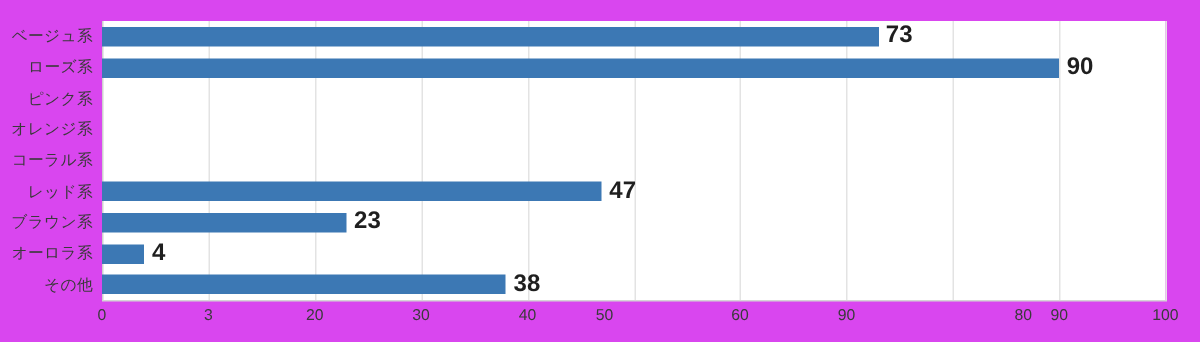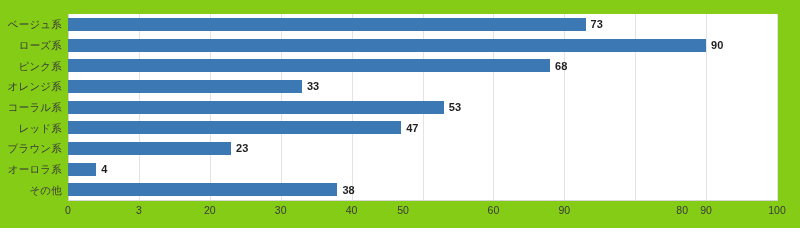--- a/index.html
+++ b/index.html
@@ -9,21 +9,21 @@
   }
   body {
     font-family: "Liberation Sans", "DejaVu Sans", sans-serif;
     color: #333333;
   }
 
   #chart-root {
     position: relative;
     width: 800px;
     height: 228px;
-    background: #84cc16;
+    background: #d946ef;
     overflow: hidden;
   }
 
   
   #category-axis {
     position: absolute;
     left: 0;
     top: 14px;
     width: 62px;
     height: 186px;
@@ -79,21 +79,21 @@
     position: absolute;
     left: 0;
     top: 0;
     height: 100%;
     background: #3c78b4;
   }
   .bar-value {
     position: absolute;
     top: 50%;
     transform: translateY(-50%);
-    font-size: 11px;
+    font-size: 16px;
     font-weight: bold;
     color: #1f1f1f;
     white-space: nowrap;
     padding-left: 5px;
   }
 
   
   #value-axis {
     position: absolute;
     left: 68px;
@@ -140,32 +140,20 @@
       <div class="gridline" style="left: 638.1px;"></div>
       <div class="gridline" style="left: 709px;"></div>
       <div class="bar-row" style="top: 3.83333px; height: 13px;">
         <div class="bar" style="width: 517.57px; background: rgb(60, 120, 180);"></div>
         <div class="bar-value" style="left: 517.57px; color: rgb(31, 31, 31);">73</div>
       </div>
       <div class="bar-row" style="top: 24.5px; height: 13px;">
         <div class="bar" style="width: 638.1px; background: rgb(60, 120, 180);"></div>
         <div class="bar-value" style="left: 638.1px; color: rgb(31, 31, 31);">90</div>
       </div>
-      <div class="bar-row" style="top: 45.1667px; height: 13px;">
-        <div class="bar" style="width: 482.12px; background: rgb(60, 120, 180);"></div>
-        <div class="bar-value" style="left: 482.12px; color: rgb(31, 31, 31);">68</div>
-      </div>
-      <div class="bar-row" style="top: 65.8333px; height: 13px;">
-        <div class="bar" style="width: 233.97px; background: rgb(60, 120, 180);"></div>
-        <div class="bar-value" style="left: 233.97px; color: rgb(31, 31, 31);">33</div>
-      </div>
-      <div class="bar-row" style="top: 86.5px; height: 13px;">
-        <div class="bar" style="width: 375.77px; background: rgb(60, 120, 180);"></div>
-        <div class="bar-value" style="left: 375.77px; color: rgb(31, 31, 31);">53</div>
-      </div>
       <div class="bar-row" style="top: 107.167px; height: 13px;">
         <div class="bar" style="width: 333.23px; background: rgb(60, 120, 180);"></div>
         <div class="bar-value" style="left: 333.23px; color: rgb(31, 31, 31);">47</div>
       </div>
       <div class="bar-row" style="top: 127.833px; height: 13px;">
         <div class="bar" style="width: 163.07px; background: rgb(60, 120, 180);"></div>
         <div class="bar-value" style="left: 163.07px; color: rgb(31, 31, 31);">23</div>
       </div>
       <div class="bar-row" style="top: 148.5px; height: 13px;">
         <div class="bar" style="width: 28.36px; background: rgb(60, 120, 180);"></div>

